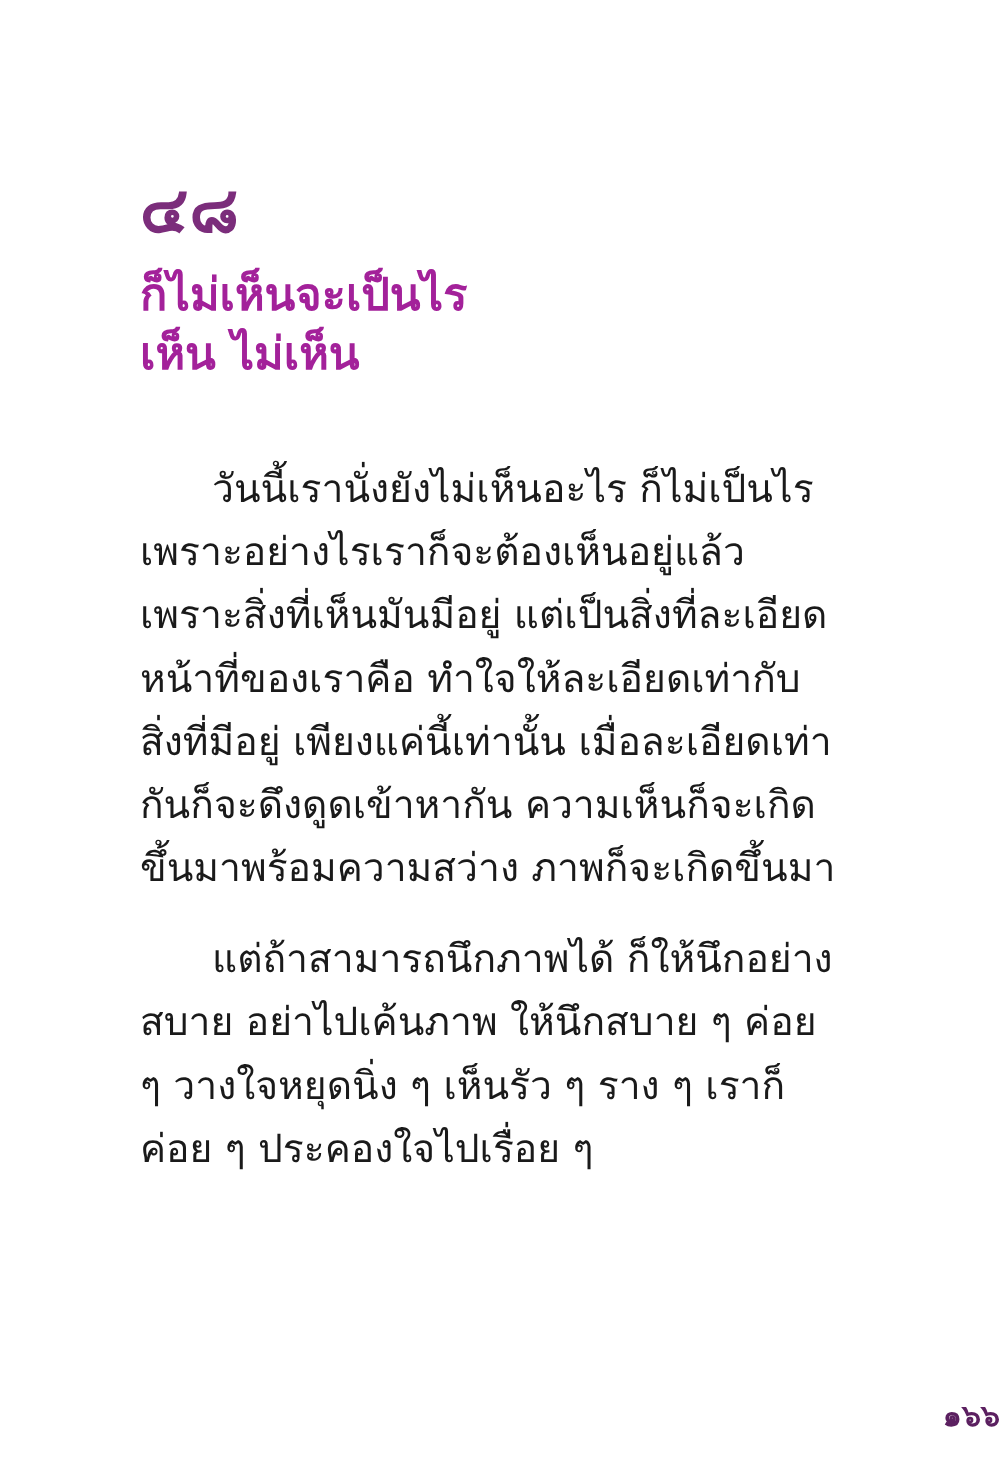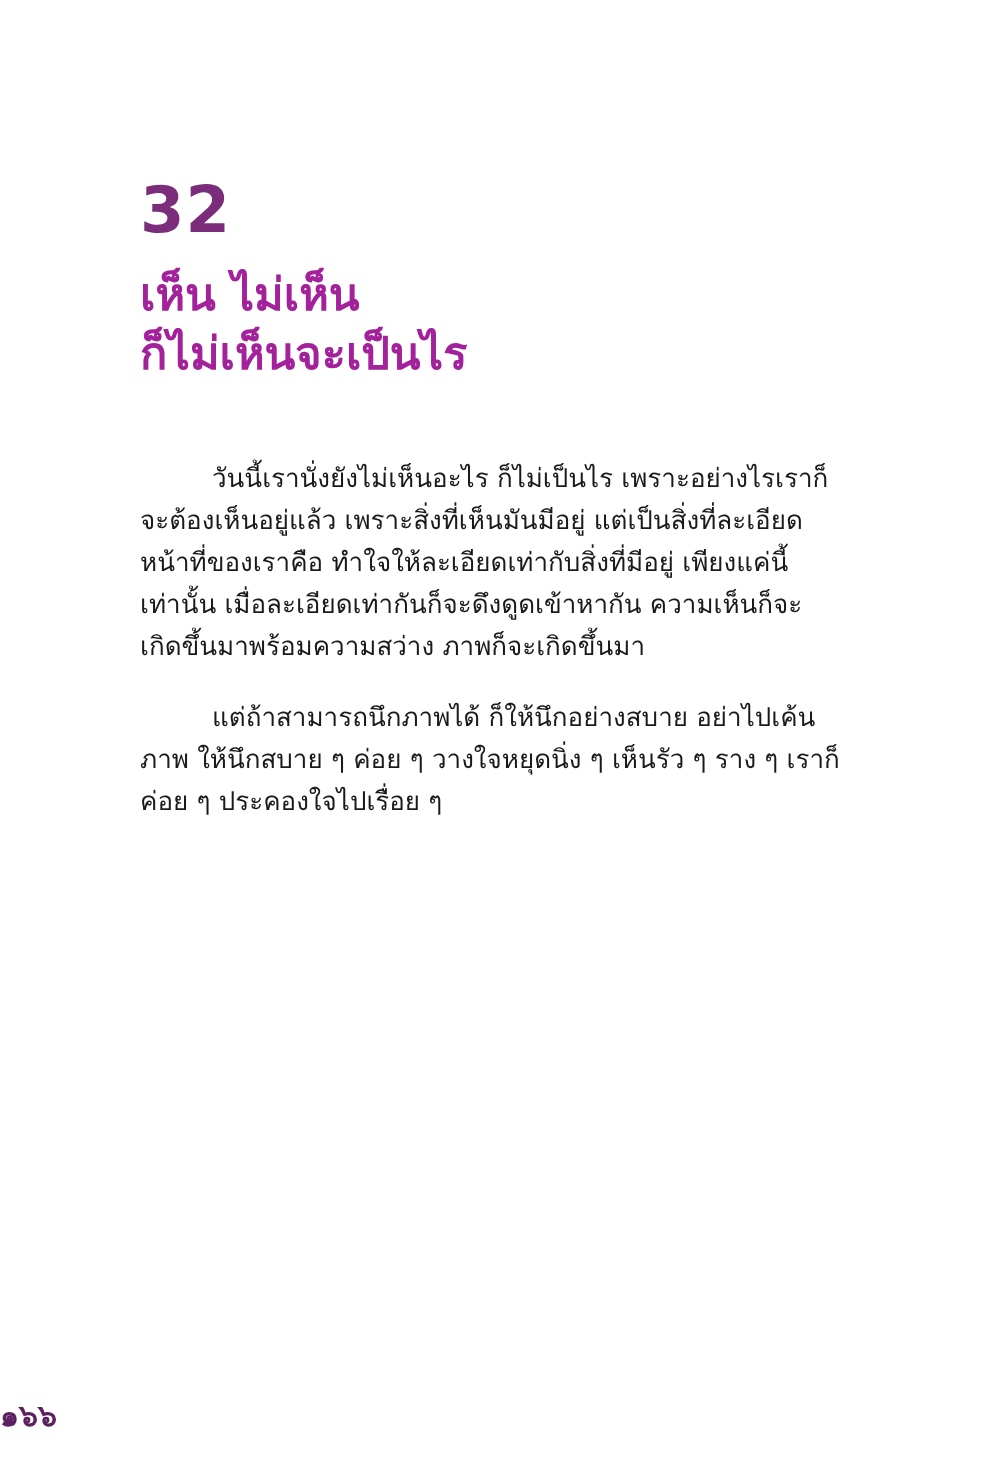--- a/index.html
+++ b/index.html
@@ -41,53 +41,53 @@
     color: #A3219A;
     font-weight: 700;
   }
   .chapter-title .line {
     display: block;
     white-space: nowrap;
   }
   .body-text {
     margin-top: 74px;
     color: #1a1a1a;
-    font-size: 26px;
+    font-size: 39px;
     line-height: 1.62;
   }
   .body-text p {
     margin: 0 0 28px 0;
     text-indent: 72px;
     text-align: left;
   }
   .body-text p:last-child {
     margin-bottom: 16px;
   }
   .page-number {
     position: absolute;
     left: 0;
     right: 0;
     top: 1392px;
-    text-align: left;
+    text-align: right;
     color: #5B2060;
     font-size: 30px;
     font-weight: 600;
   }
 </style>
 </head>
 <body>
 
 <div class="page">
   <div class="content">
 
-    <div class="chapter-number">32</div>
+    <div class="chapter-number">๔๘</div>
 
     <div class="chapter-title">
+      <span class="line">ก็ไม่เห็นจะเป็นไร</span>
       <span class="line">เห็น ไม่เห็น</span>
-      <span class="line">ก็ไม่เห็นจะเป็นไร</span>
     </div>
 
     <div class="body-text">
       <p>วันนี้เรานั่งยังไม่เห็นอะไร  ก็ไม่เป็นไร  เพราะอย่างไรเราก็จะต้องเห็นอยู่แล้ว เพราะสิ่งที่เห็นมันมีอยู่ แต่เป็นสิ่งที่ละเอียด หน้าที่ของเราคือ ทำใจให้ละเอียดเท่ากับสิ่งที่มีอยู่ เพียงแค่นี้เท่านั้น  เมื่อละเอียดเท่ากันก็จะดึงดูดเข้าหากัน ความเห็นก็จะเกิดขึ้นมาพร้อมความสว่าง  ภาพก็จะเกิดขึ้นมา</p>
       <p>แต่ถ้าสามารถนึกภาพได้  ก็ให้นึกอย่างสบาย  อย่าไปเค้นภาพ ให้นึกสบาย ๆ ค่อย ๆ วางใจหยุดนิ่ง ๆ เห็นรัว ๆ ราง ๆ เราก็ค่อย ๆ ประคองใจไปเรื่อย ๆ</p>
     </div>
 
   </div>
 
   <div class="page-number">๑๖๖</div>

